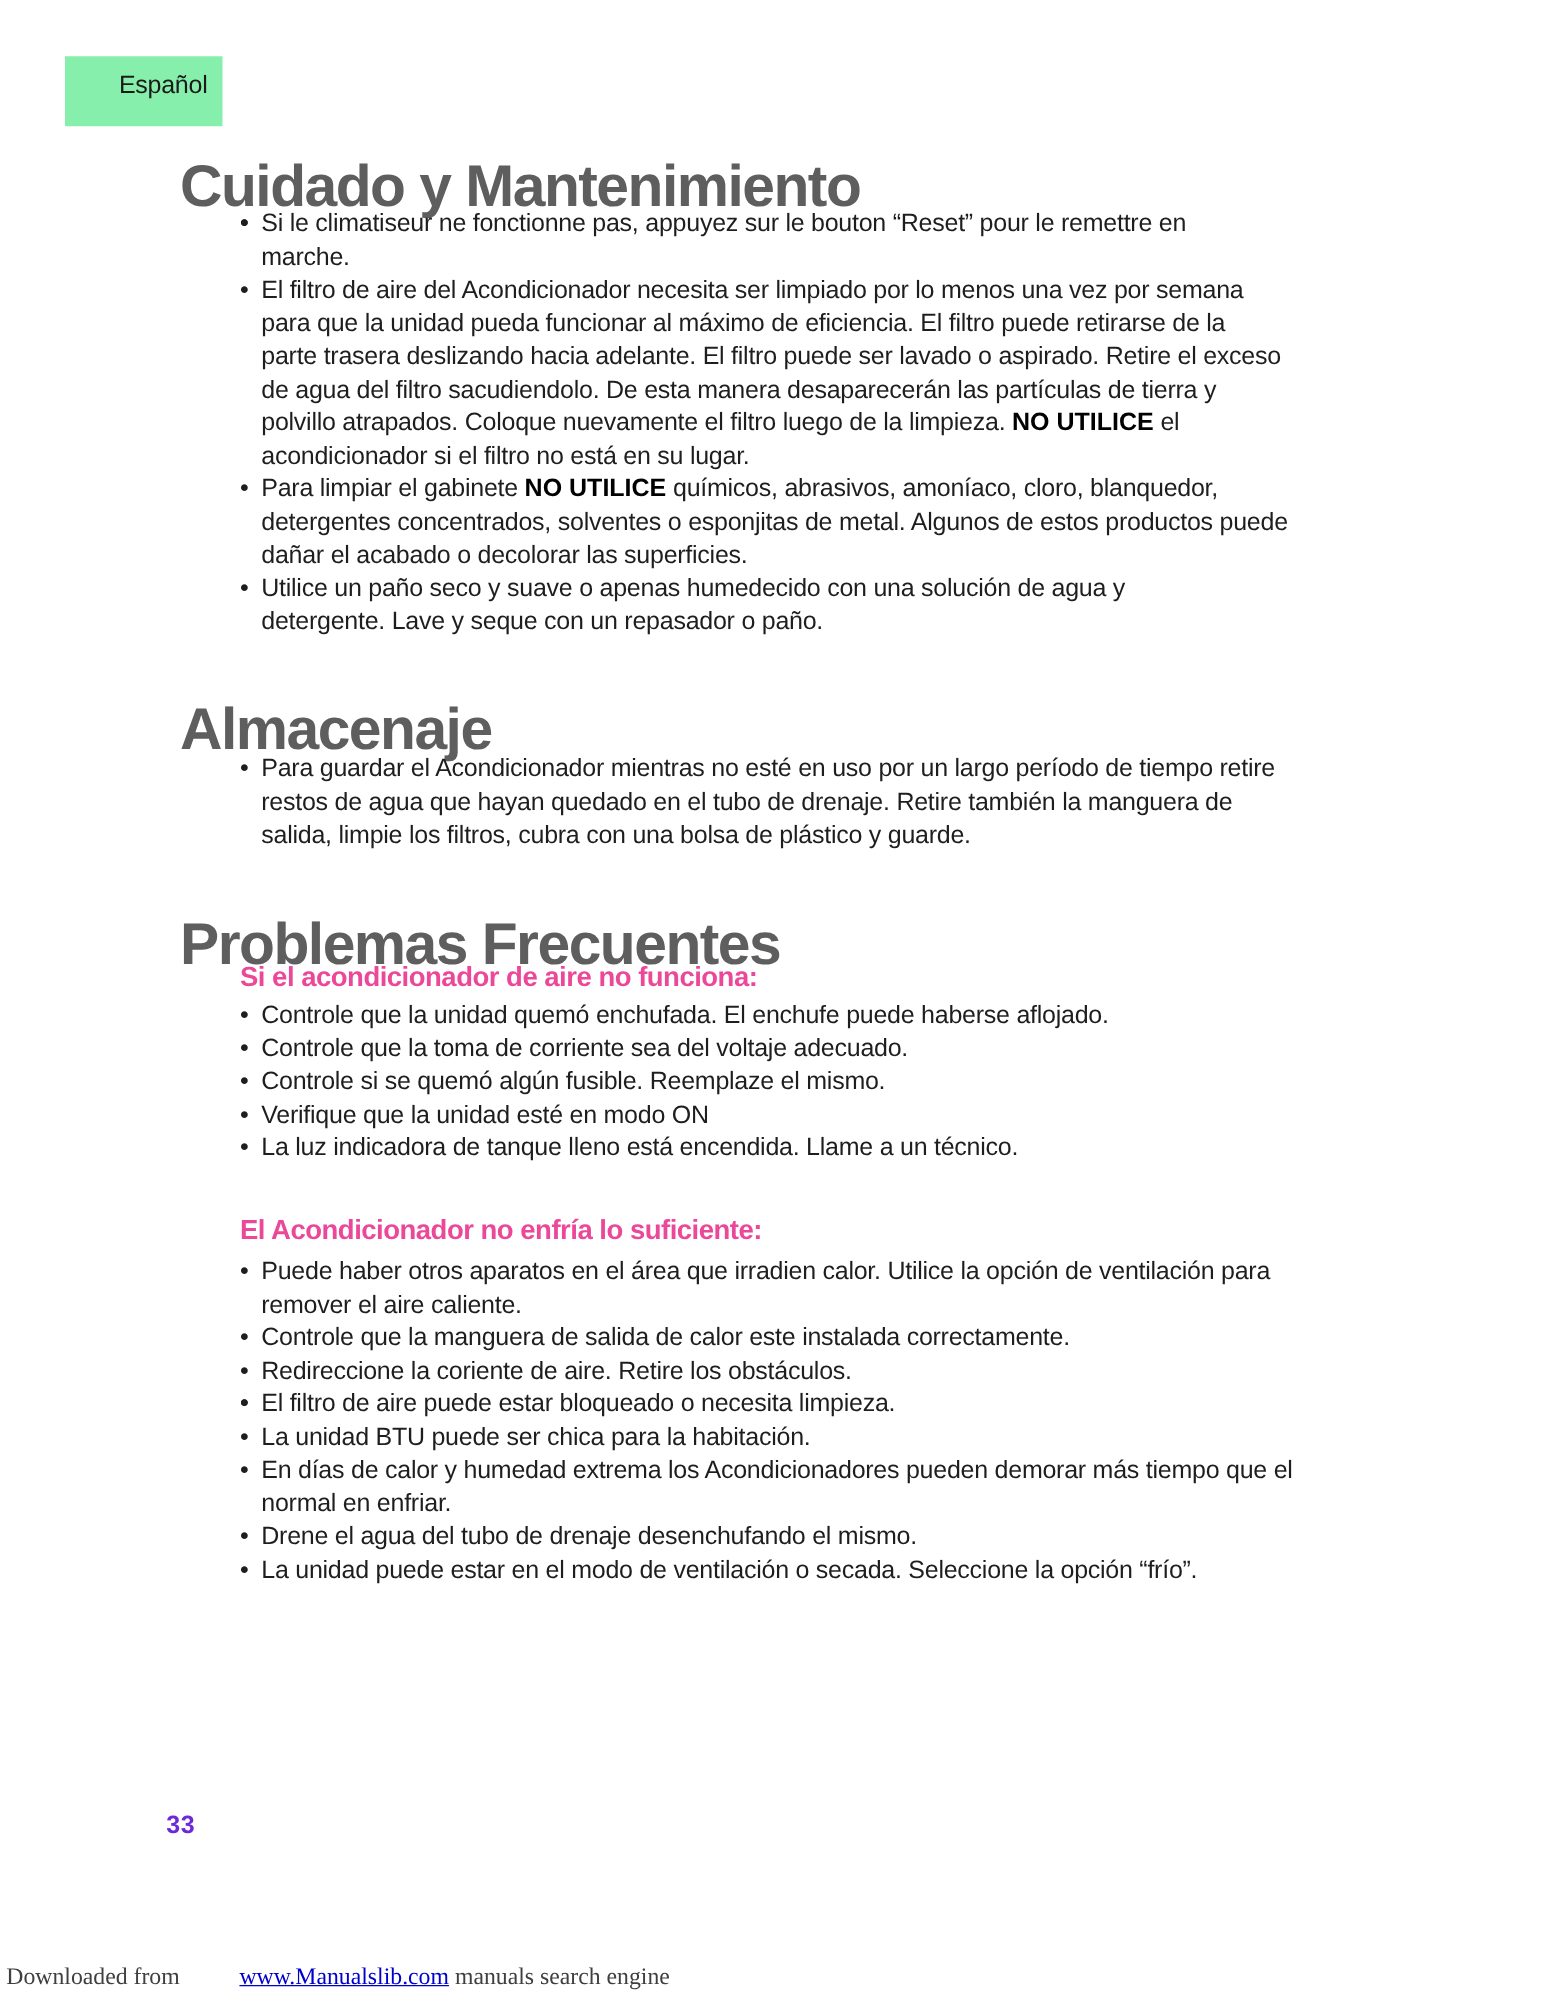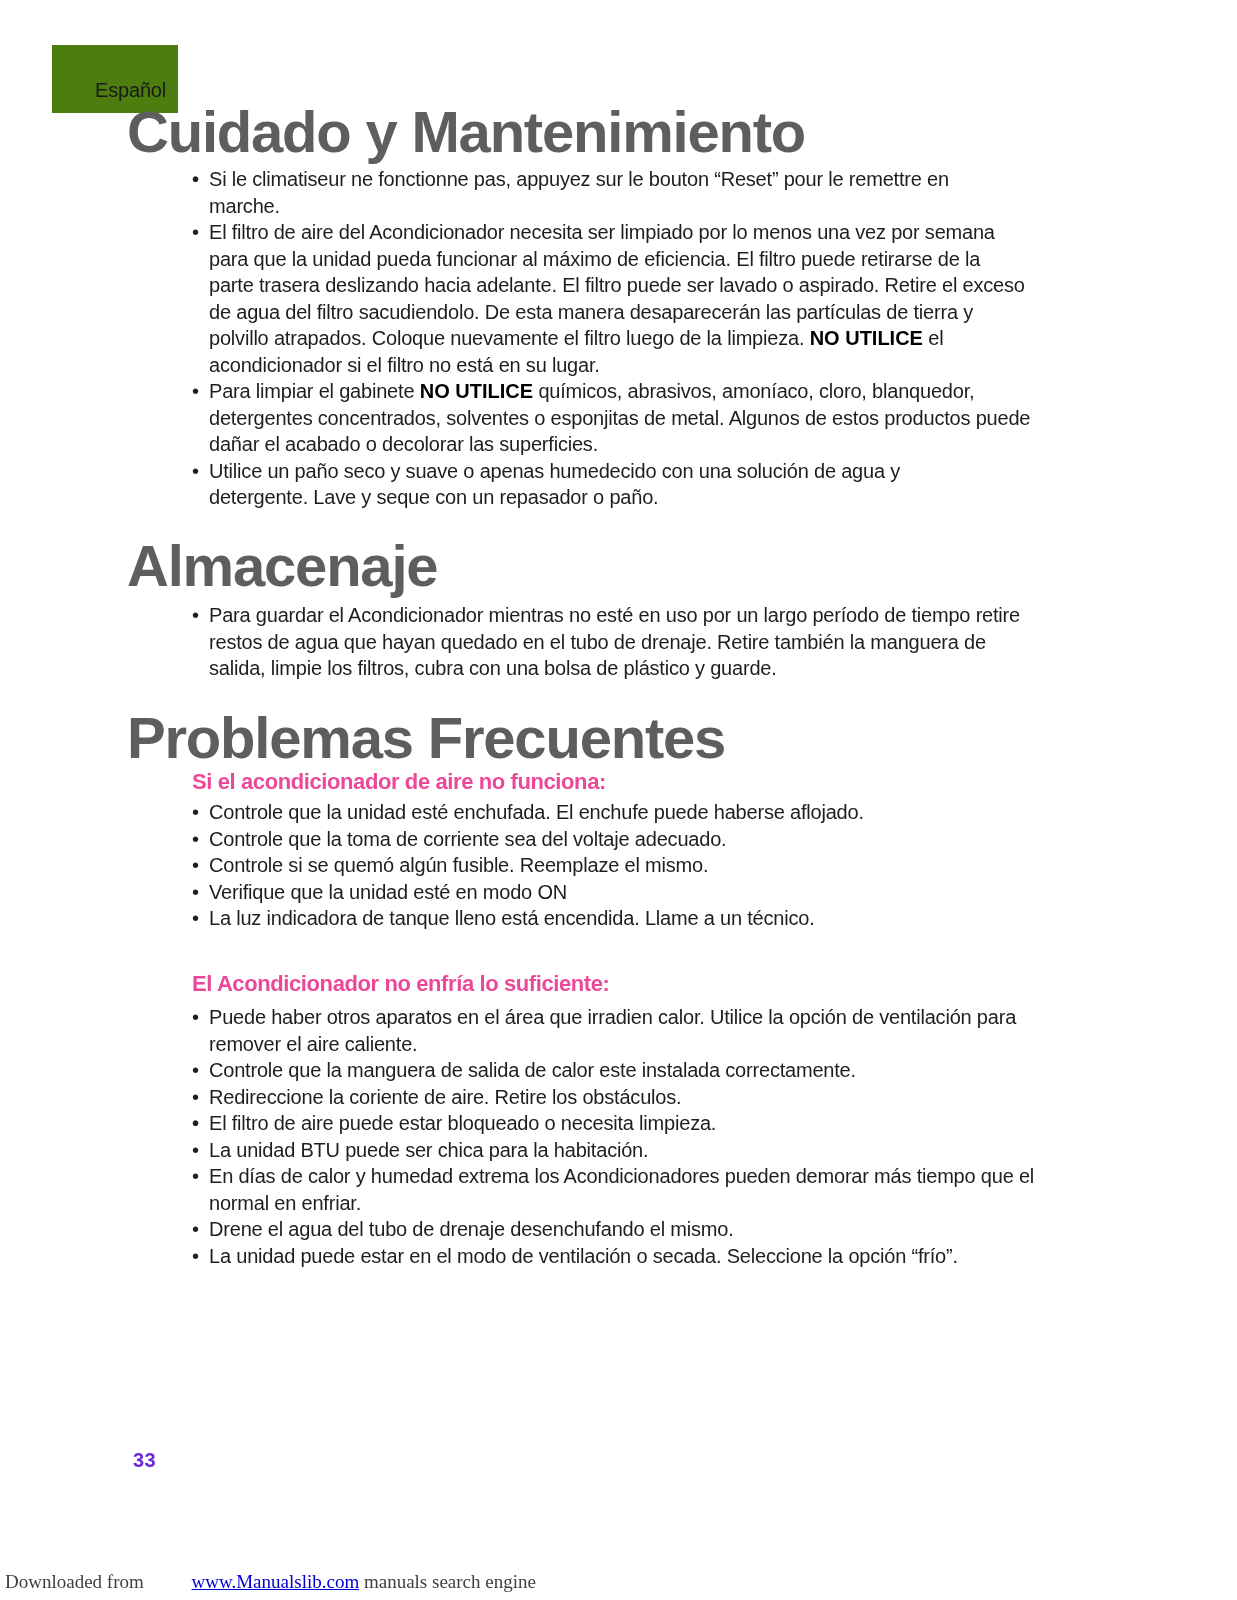--- a/index.html
+++ b/index.html
@@ -4,30 +4,30 @@
 <style>
   html,body{margin:0;padding:0;background:#ffffff;}
   body{
     width:1237px;height:1600px;position:relative;overflow:hidden;
     font-family:"Liberation Sans",sans-serif;
     -webkit-font-smoothing:antialiased;
   }
   .page{position:absolute;inset:0;background:#ffffff;}
 
   .lang-tab{
-    position:absolute;left:52px;top:45px;width:126px;height:68px;
-    background:#4d7c0f;box-sizing:border-box;
+    position:absolute;left:52px;top:45px;width:126px;height:56px;
+    background:#86efac;box-sizing:border-box;
     display:flex;align-items:flex-end;justify-content:flex-end;
-    padding:0 12px 11px 0;
+    padding:0 12px 21px 0;
     font-size:20px;color:#1a1a1a;letter-spacing:-0.2px;
   }
 
   .h1{
-    position:absolute;margin:0;
-    font-size:58px;line-height:56px;font-weight:bold;
+    position:absolute;margin:17px;
+    font-size:47px;line-height:56px;font-weight:bold;
     color:#5e5e5e;letter-spacing:-1.2px;white-space:nowrap;
   }
   .pos-care{left:127px;top:104px;}
   .pos-storage{left:127px;top:538px;}
   .pos-problems{left:127px;top:710px;}
 
   .sub{
     position:absolute;margin:0;
     font-size:22px;font-weight:bold;color:#ec4899;
     letter-spacing:-0.4px;white-space:nowrap;
@@ -79,21 +79,21 @@
 
   <h1 class="h1 pos-storage">Almacenaje</h1>
   <ul class="blist pos-storage-list">
       <li><span class="blt">•</span><span>Para guardar el Acondicionador mientras no esté en uso por un largo período de tiempo retire<br>restos de agua que hayan quedado en el tubo de drenaje. Retire también la manguera de<br>salida, limpie los filtros, cubra con una bolsa de plástico y guarde.</span></li>
     </ul>
 
   <h1 class="h1 pos-problems">Problemas Frecuentes</h1>
 
   <h2 class="sub pos-sub1">Si el acondicionador de aire no funciona:</h2>
   <ul class="blist pos-listA">
-      <li><span class="blt">•</span><span>Controle que la unidad esté enchufada. El enchufe puede haberse aflojado.</span></li>
+      <li><span class="blt">•</span><span>Controle que la unidad quemó enchufada. El enchufe puede haberse aflojado.</span></li>
       <li><span class="blt">•</span><span>Controle que la toma de corriente sea del voltaje adecuado.</span></li>
       <li><span class="blt">•</span><span>Controle si se quemó algún fusible. Reemplaze el mismo.</span></li>
       <li><span class="blt">•</span><span>Verifique que la unidad esté en modo ON</span></li>
       <li><span class="blt">•</span><span>La luz indicadora de tanque lleno está encendida. Llame a un técnico.</span></li>
     </ul>
 
   <h2 class="sub pos-sub2">El Acondicionador no enfría lo suficiente:</h2>
   <ul class="blist pos-listB">
       <li><span class="blt">•</span><span>Puede haber otros aparatos en el área que irradien calor. Utilice la opción de ventilación para<br>remover el aire caliente.</span></li>
       <li><span class="blt">•</span><span>Controle que la manguera de salida de calor este instalada correctamente.</span></li>

